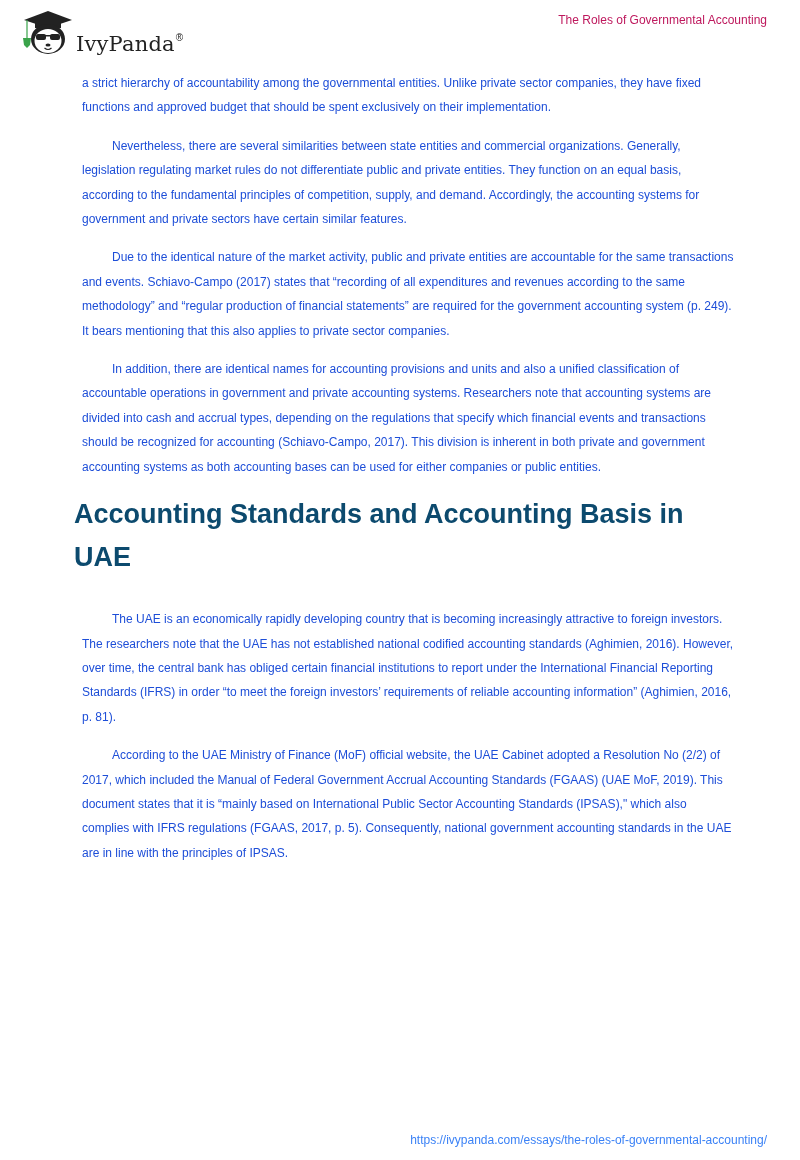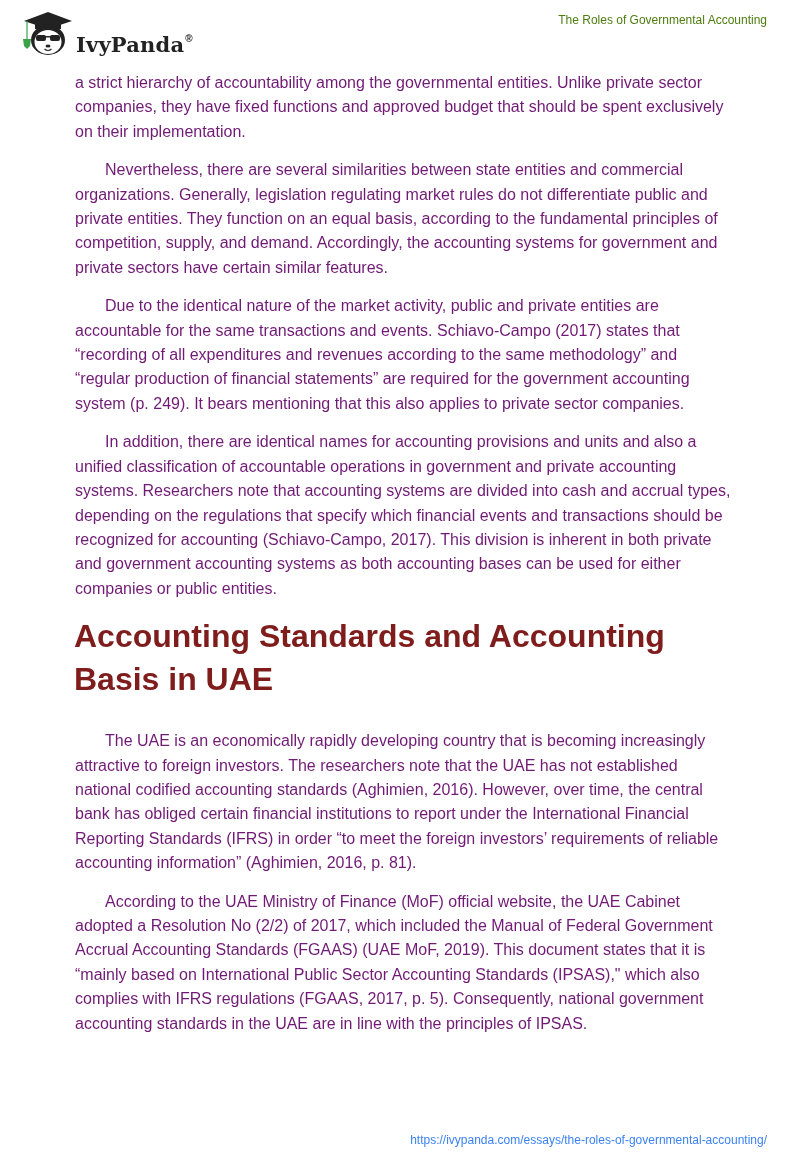--- a/index.html
+++ b/index.html
@@ -1,26 +1,26 @@
 <!DOCTYPE html>
 <html><head>
 <meta charset="utf-8">
 <style>
   html, body { margin: 0; padding: 0; background: #ffffff; }
   body { width: 800px; height: 1160px; position: relative; overflow: hidden; font-family: "Liberation Sans", sans-serif; color: #222222; }
   .header { position: absolute; top: 0; left: 0; width: 800px; height: 60px; }
   .logo { position: absolute; left: 18px; top: 8px; display: flex; align-items: center; }
   .logo-mark { width: 56px; height: 48px; }
-  .logo-text { font-family: "DejaVu Serif", serif; font-weight: bold; font-size: 21px; color: #222; margin-left: 2px; letter-spacing: 0.2px; margin-top: 24px; }
+  .logo-text { font-family: "DejaVu Serif", serif; font-weight: normal; font-size: 21px; color: #222; margin-left: 2px; letter-spacing: 0.2px; margin-top: 24px; }
   .logo-text sup { font-size: 10px; font-family: "Liberation Sans", sans-serif; vertical-align: 10px; margin-left: 1px; }
-  .doc-title { position: absolute; right: 33px; top: 13px; font-size: 12px; color: #4d7c0f; }
+  .doc-title { position: absolute; right: 33px; top: 13px; font-size: 12px; color: #be185d; }
   .content { position: absolute; left: 74px; top: 71px; width: 660px; }
-  .content p { margin: 0 0 14px 1px; font-size: 16px; line-height: 24.4px; color: #701a75; }
+  .content p { margin: 0 0 14px 8px; font-size: 12px; line-height: 24.4px; color: #1d4ed8; }
   .content p.indent { text-indent: 30px; }
-  .content h2 { margin: 10px 0 28px 0; font-size: 32px; line-height: 43px; font-weight: bold; color: #7f1d1d; }
+  .content h2 { margin: 10px 0 28px 0; font-size: 27px; line-height: 43px; font-weight: bold; color: #0c4a6e; }
   .footer-url { position: absolute; right: 33px; top: 1133px; font-size: 12px; color: #3b82f6; }
 </style>
 </head>
 <body>
 
 <div class="header">
   <div class="logo">
     <svg class="logo-mark" viewBox="0 0 56 48">
 
       <polygon points="6,12 30,3 54,12 30,20" fill="#222"></polygon>

